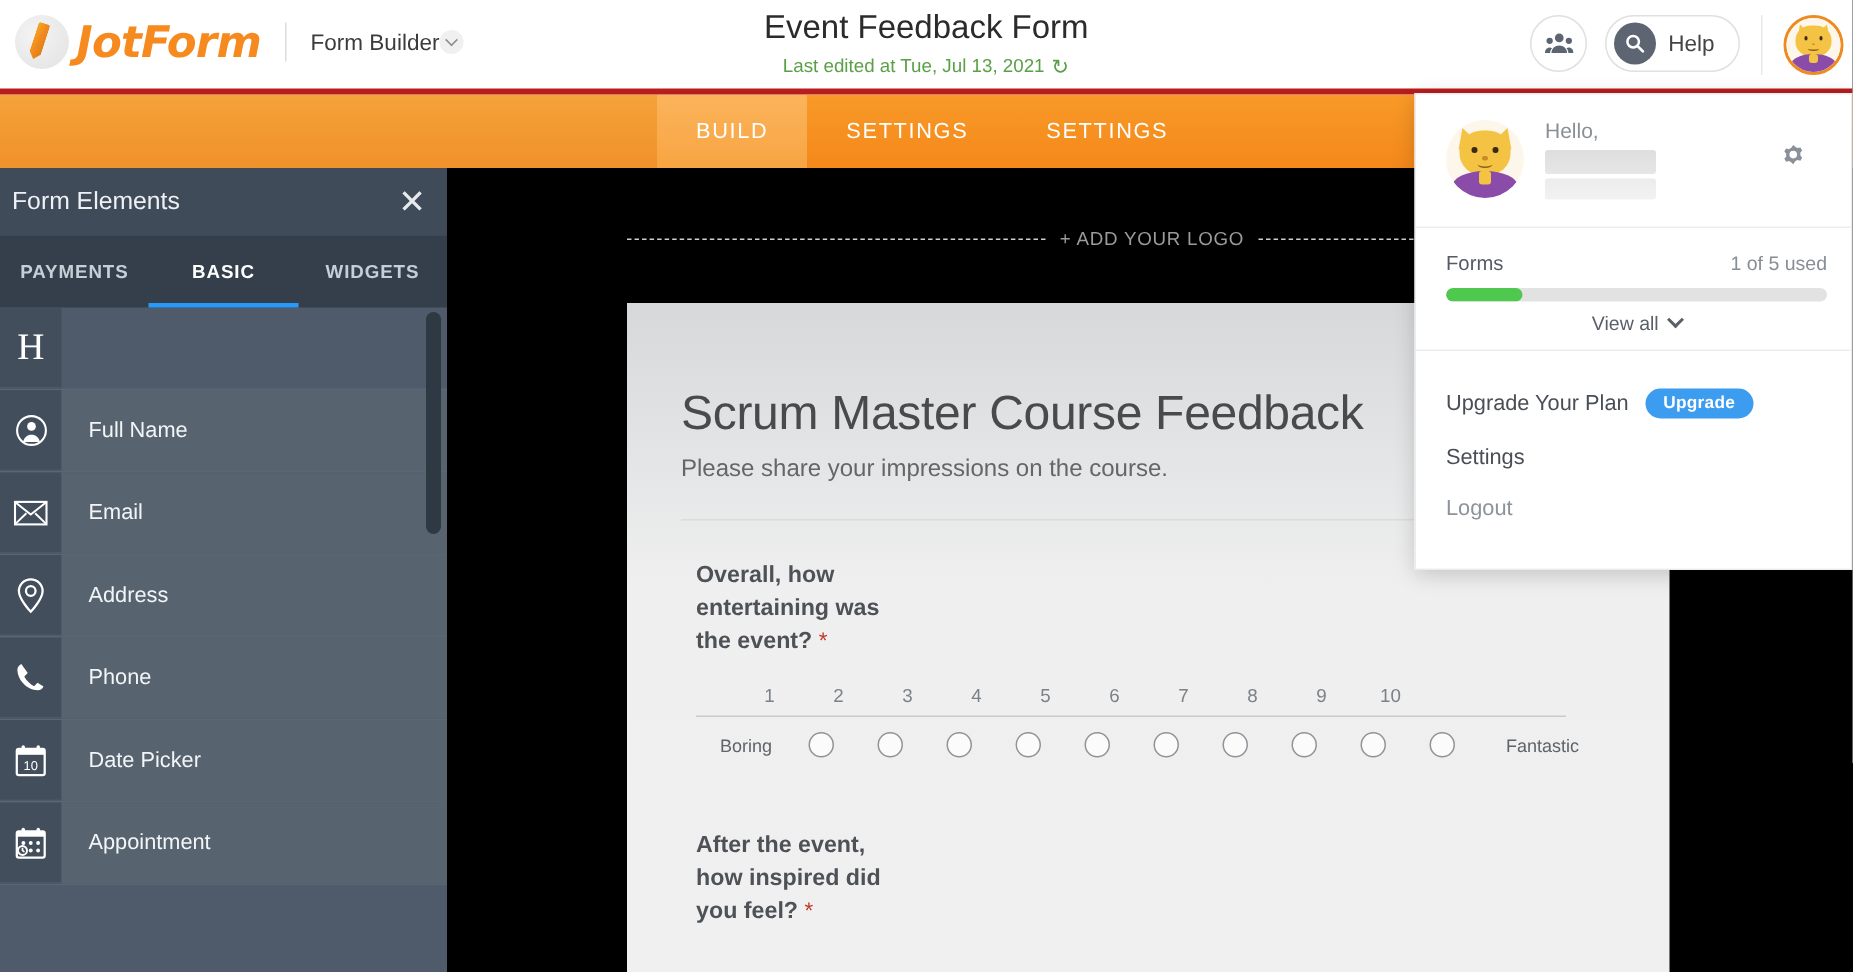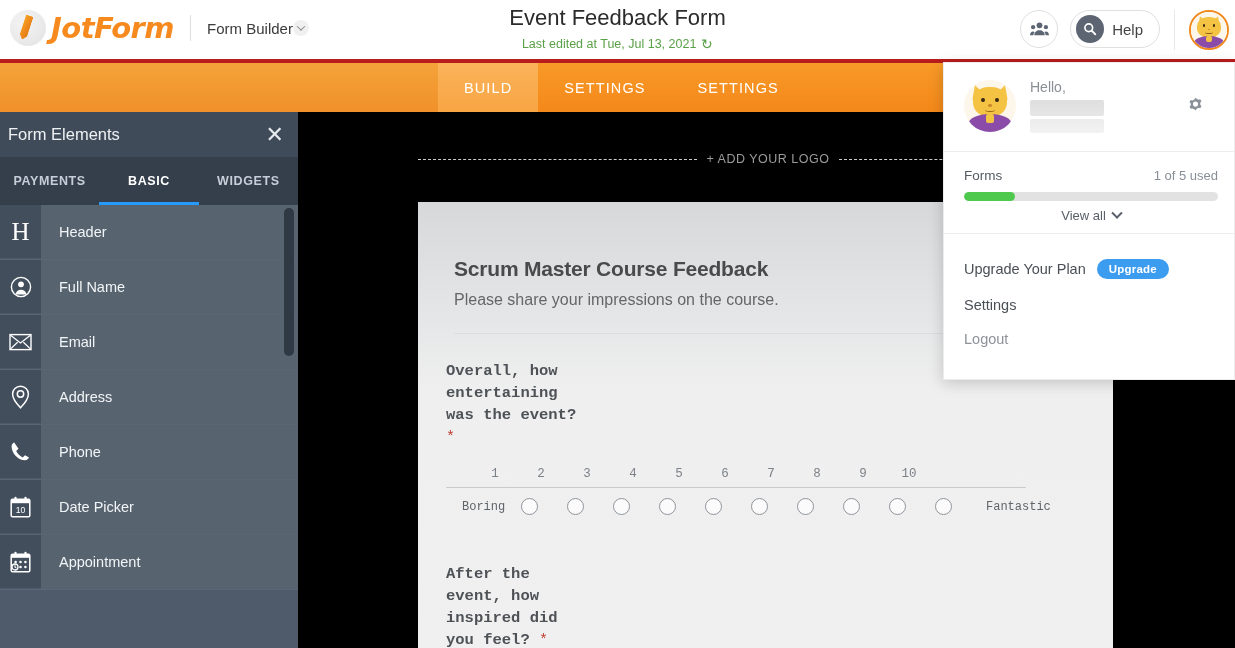--- a/index.html
+++ b/index.html
@@ -211,30 +211,30 @@
   #add-logo-text { font-size:12.5px; color:#9b9b9b; letter-spacing:0.5px; white-space:nowrap; }
 
   #form-card {
     position:absolute; left:120px; top:90px; width:695px; min-height:470px;
     background:linear-gradient(180deg,#d6d8da 0%,#e6e7e8 26%,#efefef 40%,#f0f0f0 100%);
   }
   #form-heading {
     padding:55px 36px 0 36px;
   }
   #form-heading h1 {
-    font-size:21px; color:#4a4a4a; font-weight:bold; letter-spacing:-0.2px;
+    font-size:32px; color:#4a4a4a; font-weight:normal; letter-spacing:-0.2px;
   }
   #form-heading p {
     font-size:16px; color:#666666; margin-top:10px;
   }
   #heading-rule {
     margin:24px 36px 0 36px; border-top:1px solid #dcdcdc;
   }
 
-  .question-block { padding:26px 36px 0 28px;font-family:Liberation Mono, monospace; }
+  .question-block { padding:26px 36px 0 46px; }
   .question-label {
     font-size:15.5px; font-weight:bold; color:#4e5257; line-height:22px;
     max-width:140px;
   }
   .req-star { color:#c0392b; font-weight:normal; font-size:15px; }
 
   .scale-wrap { margin-top:18px; }
   .scale-numbers {
     display:flex; align-items:center; padding-left:26px; padding-right:0px;
   }
@@ -478,21 +478,20 @@
     <div class="side-tab active">BASIC</div>
     <div class="side-tab">WIDGETS</div>
   </div>
 
   <div id="element-list">
 
     <div class="element-row">
       <div class="element-icon-cell">
         <span style="font-family:'Liberation Serif',serif;font-size:25px;color:#fff;line-height:1;">H</span>
       </div>
-      <div class="element-label-cell">Header</div>
     </div>
 
     <div class="element-row">
       <div class="element-icon-cell">
         <svg width="22" height="22" viewBox="0 0 22 22">
           <circle cx="11" cy="11" r="9.6" fill="none" stroke="#fff" stroke-width="1.4"></circle>
           <circle cx="11" cy="8.3" r="2.9" fill="#fff"></circle>
           <path d="M5.4 18.6c.6-3 2.8-4.8 5.6-4.8s5 1.8 5.6 4.8z" fill="#fff"></path>
         </svg>
       </div>

